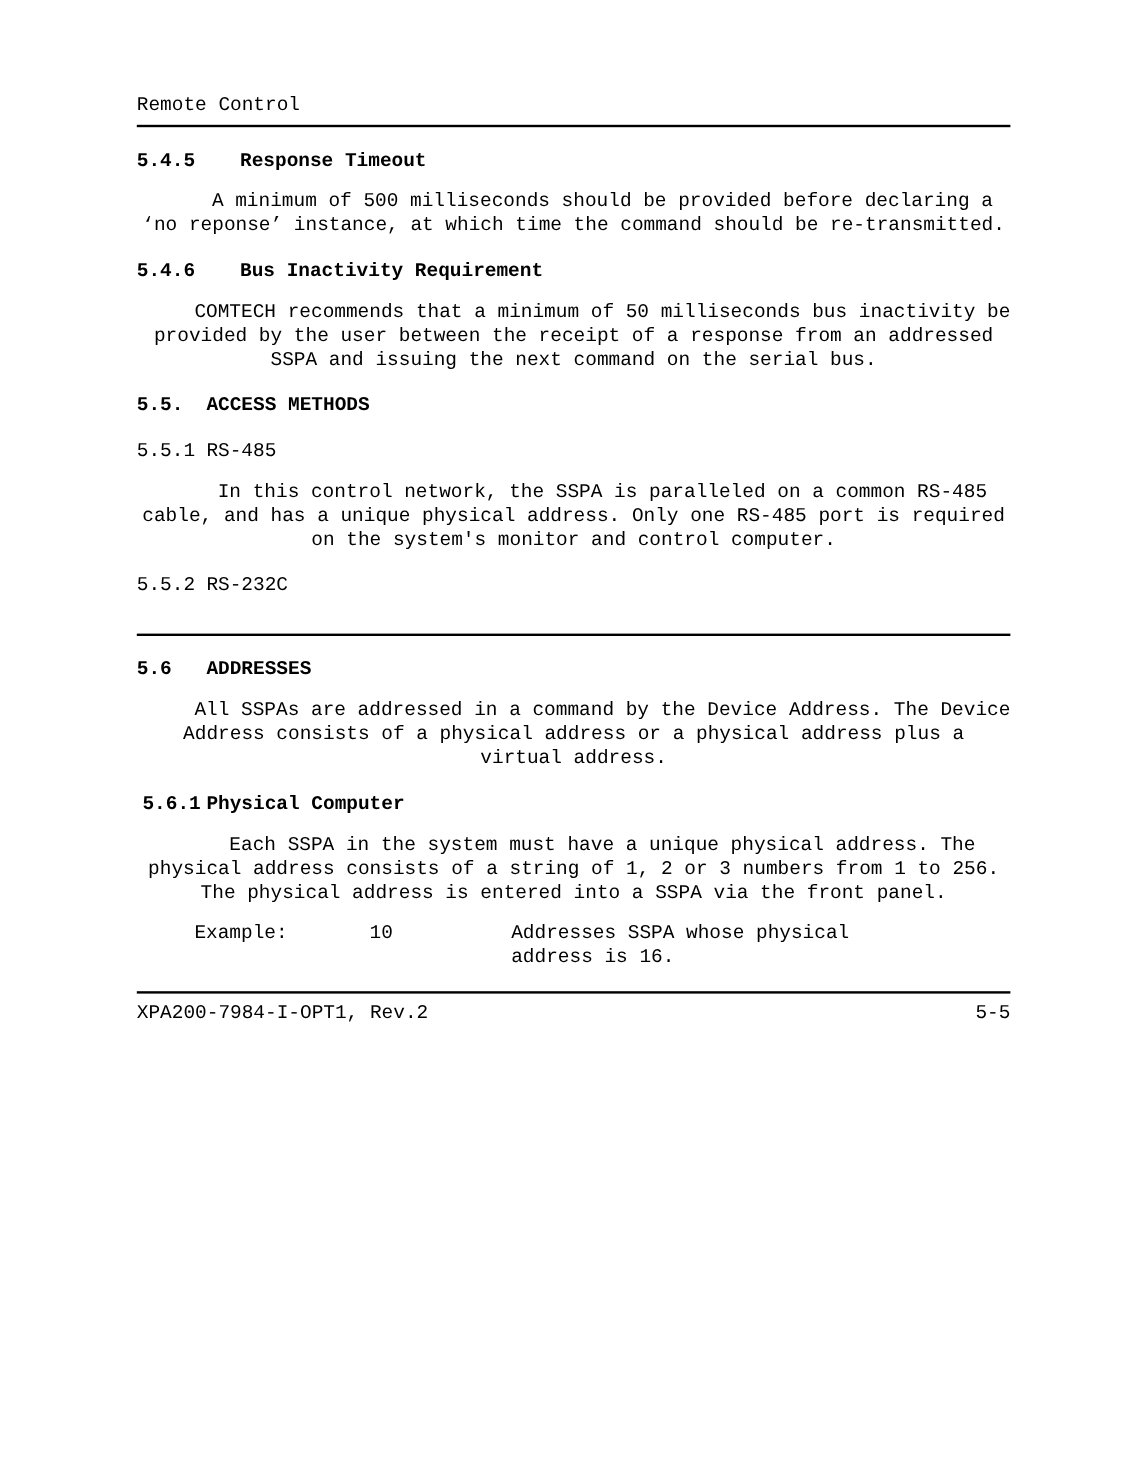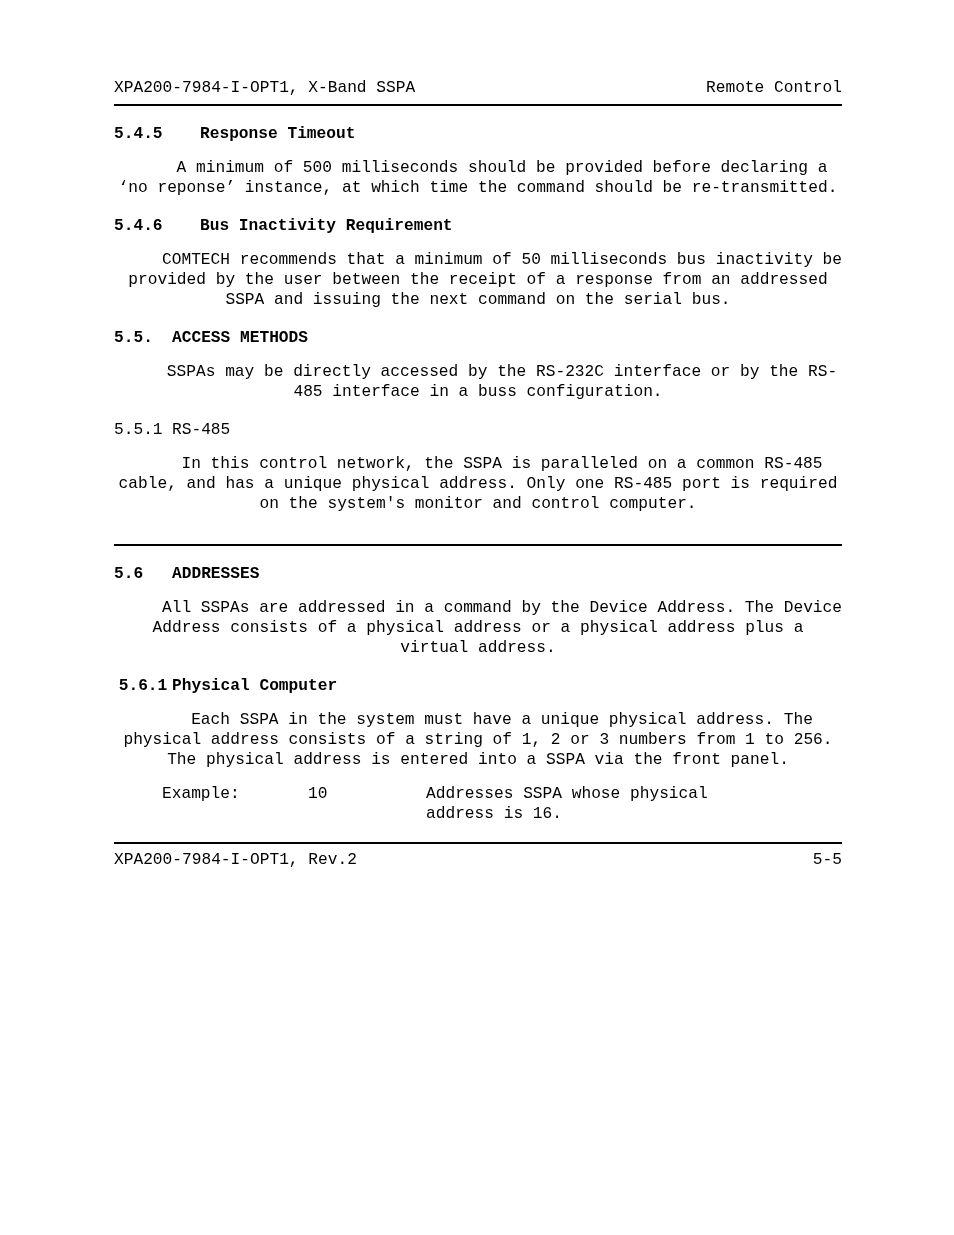--- a/index.html
+++ b/index.html
@@ -88,45 +88,46 @@
     justify-content: space-between;
     gap: 16px;
   }
 </style>
 </head>
 <body>
 
 <div class="page">
 
   <div class="header-row">
-    <span>XPA200-7984-I-OPT1, X-Band SSPA</span>
     <span>Remote Control</span>
   </div>
   <hr class="rule-thick">
 
   <div class="heading">
     <span class="num">5.4.5</span><span>Response Timeout</span>
   </div>
   <p class="para">A minimum of 500 milliseconds should be provided before declaring a ‘no reponse’ instance, at which time the command should be re-transmitted.</p>
 
   <div class="heading">
     <span class="num">5.4.6</span><span>Bus Inactivity Requirement</span>
   </div>
   <p class="para">COMTECH recommends that a minimum of 50 milliseconds bus inactivity be provided by the user between the receipt of a response from an addressed SSPA and issuing the next command on the serial bus.</p>
 
   <div class="heading2">
     <span class="num">5.5.</span><span>ACCESS METHODS</span>
   </div>
-  <p class="para">SSPAs may be directly accessed by the RS-232C interface or by the RS-485 interface in a buss configuration.</p>
 
   <div class="heading3">
     <span class="num">5.5.1</span><span>RS-485</span>
   </div>
   <p class="para">In this control network, the SSPA is paralleled on a common RS-485 cable, and has a unique physical address.  Only one RS-485 port is required on the system's monitor and control computer.</p>
 
+  <div class="heading3">
+    <span class="num">5.5.2</span><span>RS-232C</span>
+  </div>
 
   <hr class="rule-thick2">
 
   <div class="heading2">
     <span class="num">5.6</span><span>ADDRESSES</span>
   </div>
   <p class="para">All SSPAs are addressed in a command by the Device Address.  The Device Address consists of a physical address or a physical address plus a virtual address.</p>
 
   <div class="heading561">
     <span class="num">5.6.1</span><span>Physical Computer</span>

